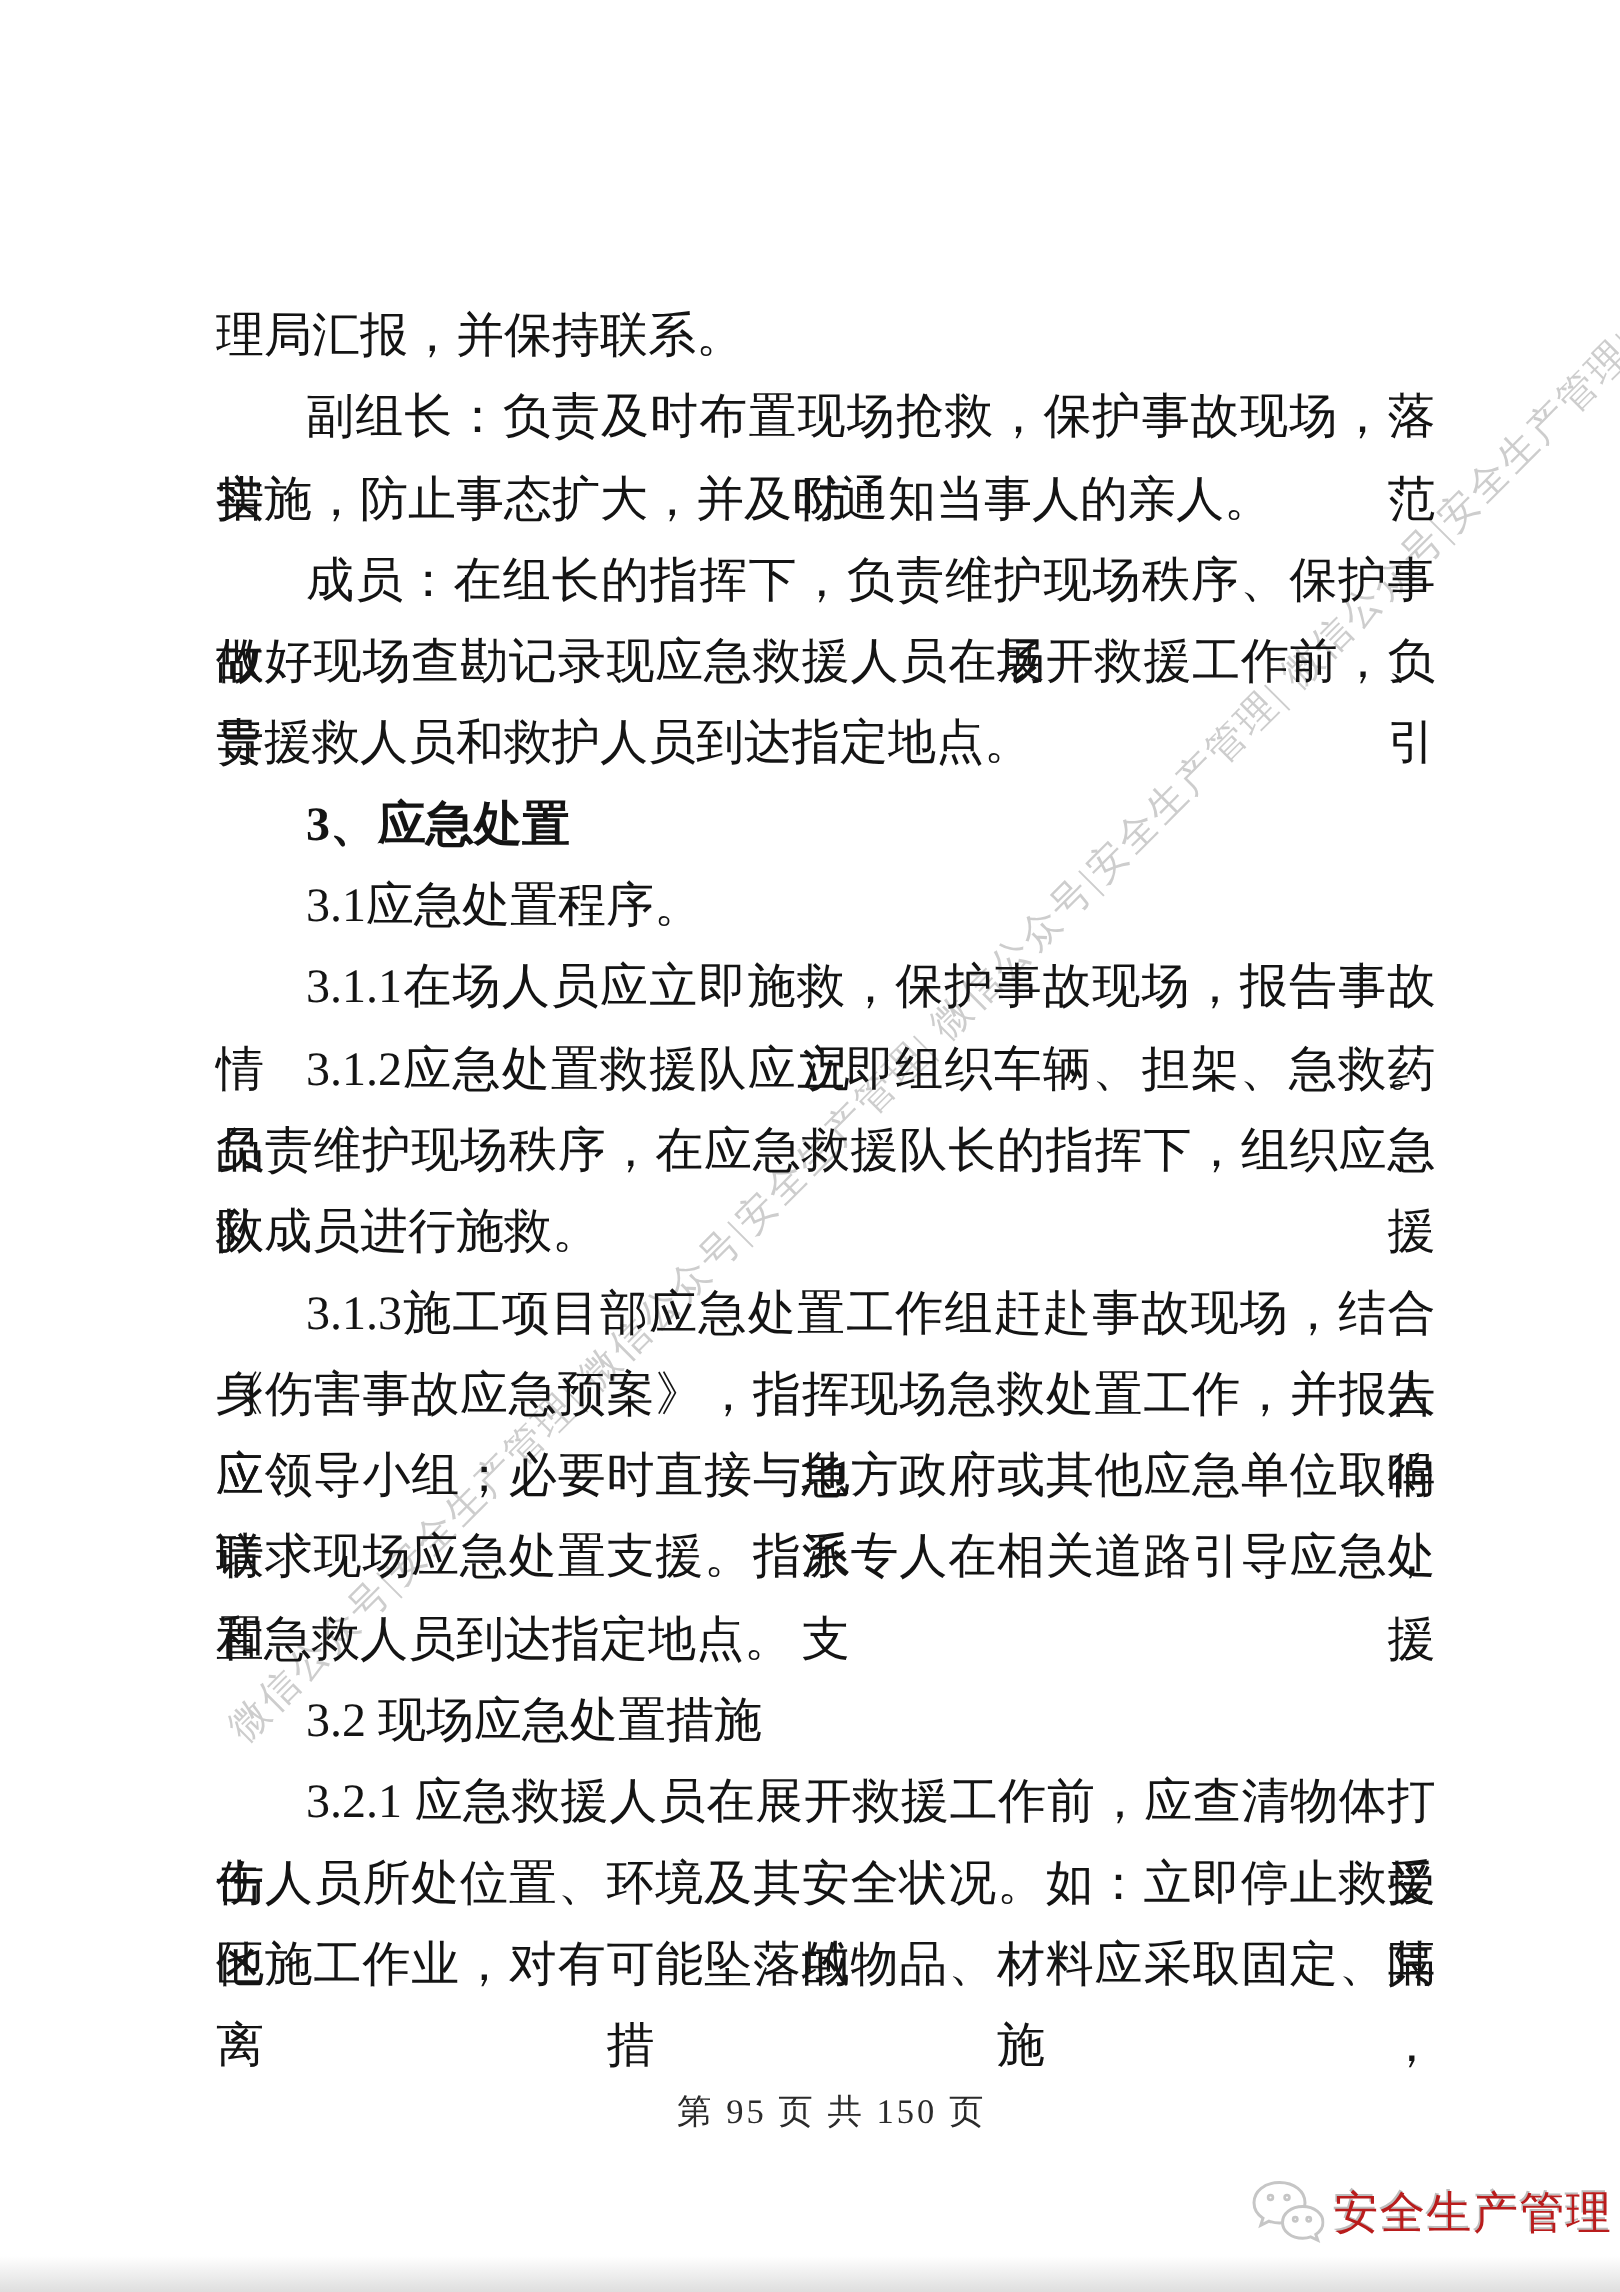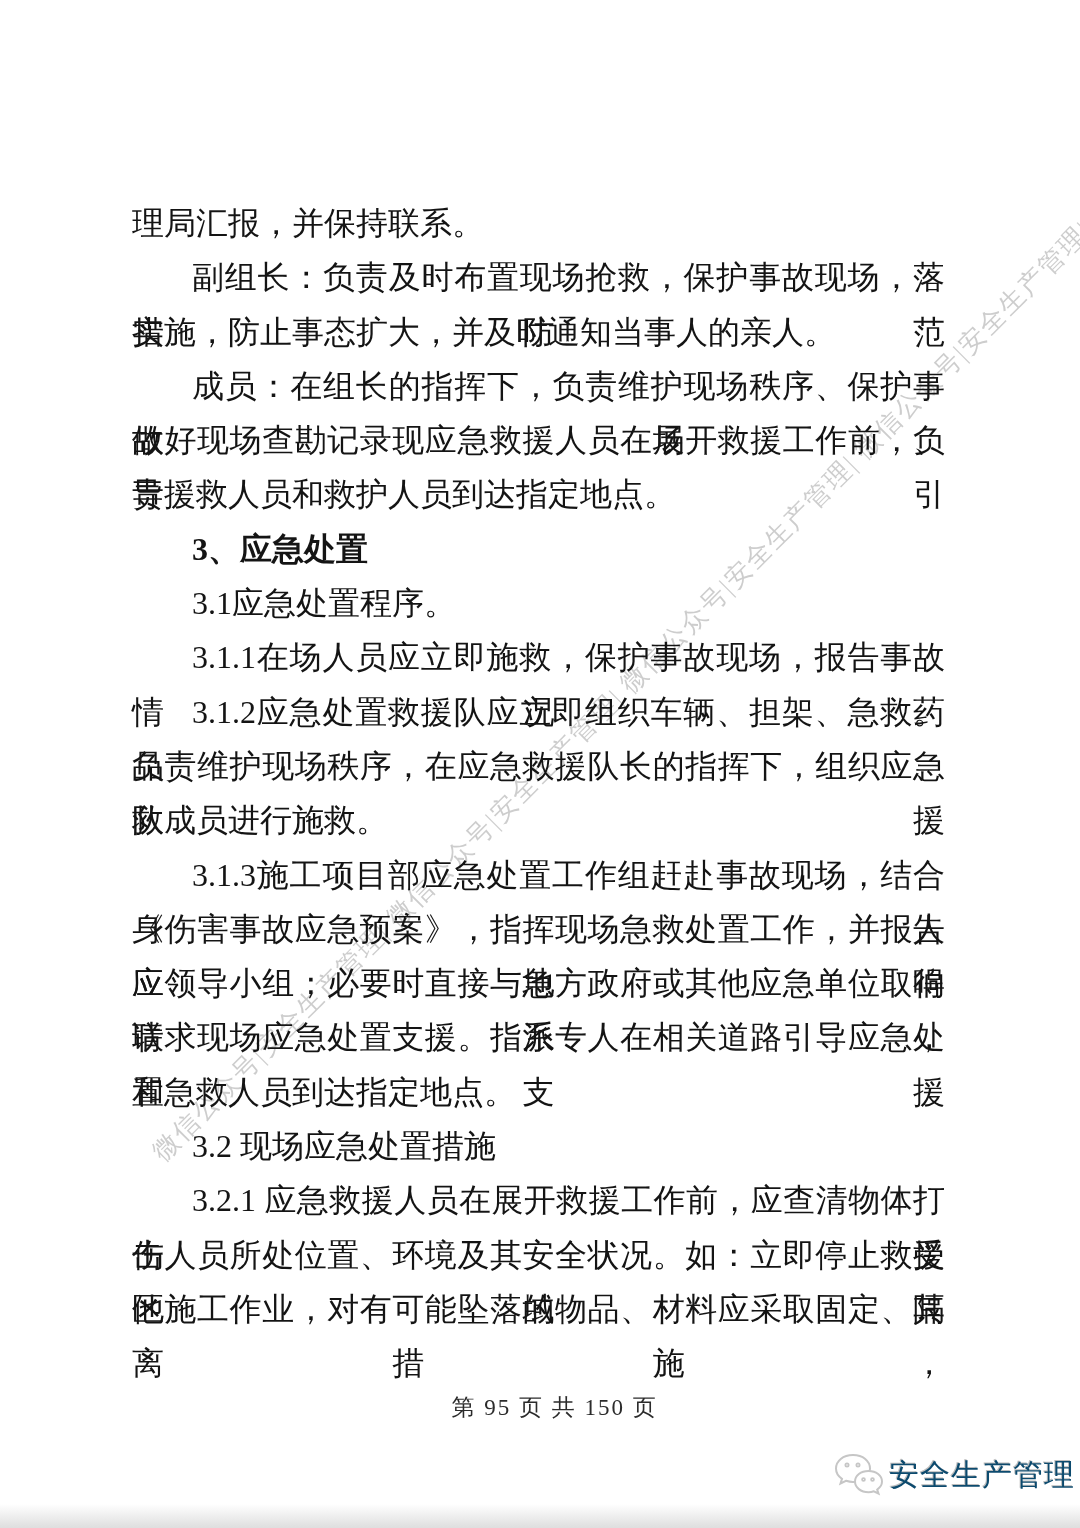--- a/index.html
+++ b/index.html
@@ -27,21 +27,21 @@
     letter-spacing: 2px;
     color: rgba(145, 145, 145, 0.45);
     white-space: nowrap;
     z-index: 1;
     pointer-events: none;
   }
 
   
   .body-text {
     position: absolute;
-    left: 132px;
+    left: 144px;
     top: 196px;
     width: 813px;
     z-index: 2;
     font-size: 32px;
     color: #141414;
   }
   .line {
     height: 54.3px;
     line-height: 54.3px;
     white-space: nowrap;
@@ -73,21 +73,21 @@
     left: 833px;
     top: 1452px;
     display: flex;
     align-items: center;
     z-index: 3;
   }
   .brand .icon { width: 50px; height: 46px; margin-right: 6px; }
   .brand .label {
     font-size: 30px;
     letter-spacing: 1px;
-    color: #0c4a6e;
+    color: #b91c1c;
     text-shadow: -1px -1px 0 #bdbdbd, 1px 1px 1px #ffffff;
     font-family: "Liberation Serif", "DejaVu Serif", serif;
   }
 
   .bottom-fade {
     position: absolute;
     left: 0;
     bottom: 0;
     width: 100%;
     height: 24px;

